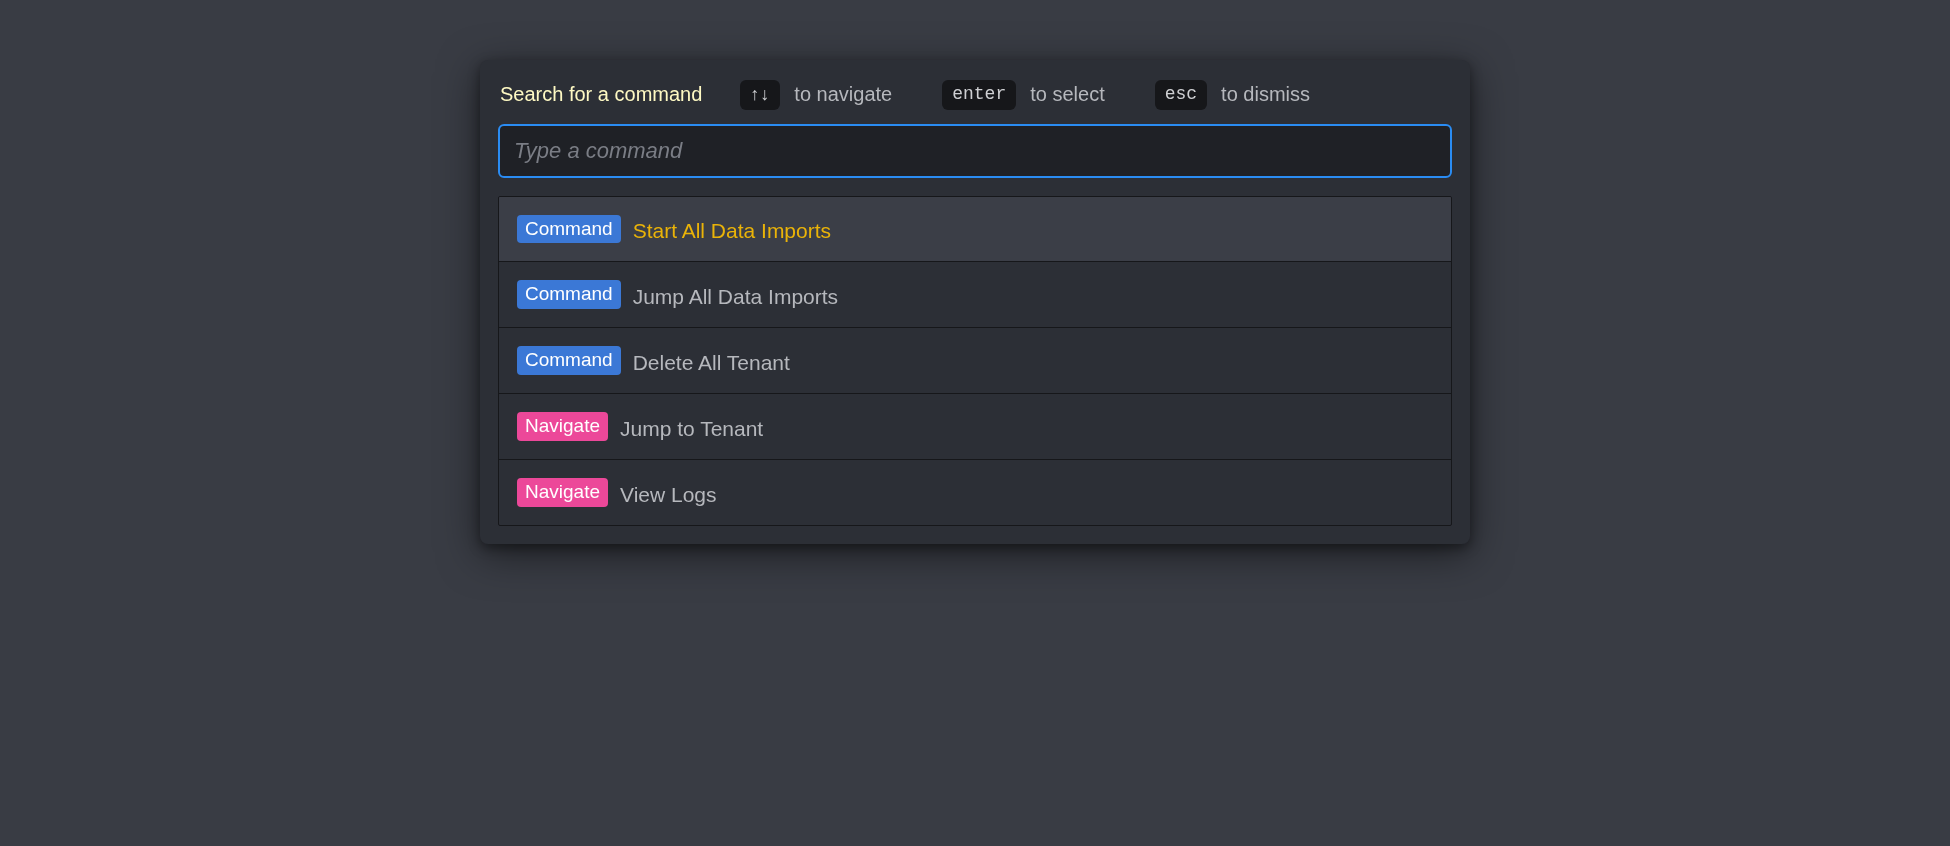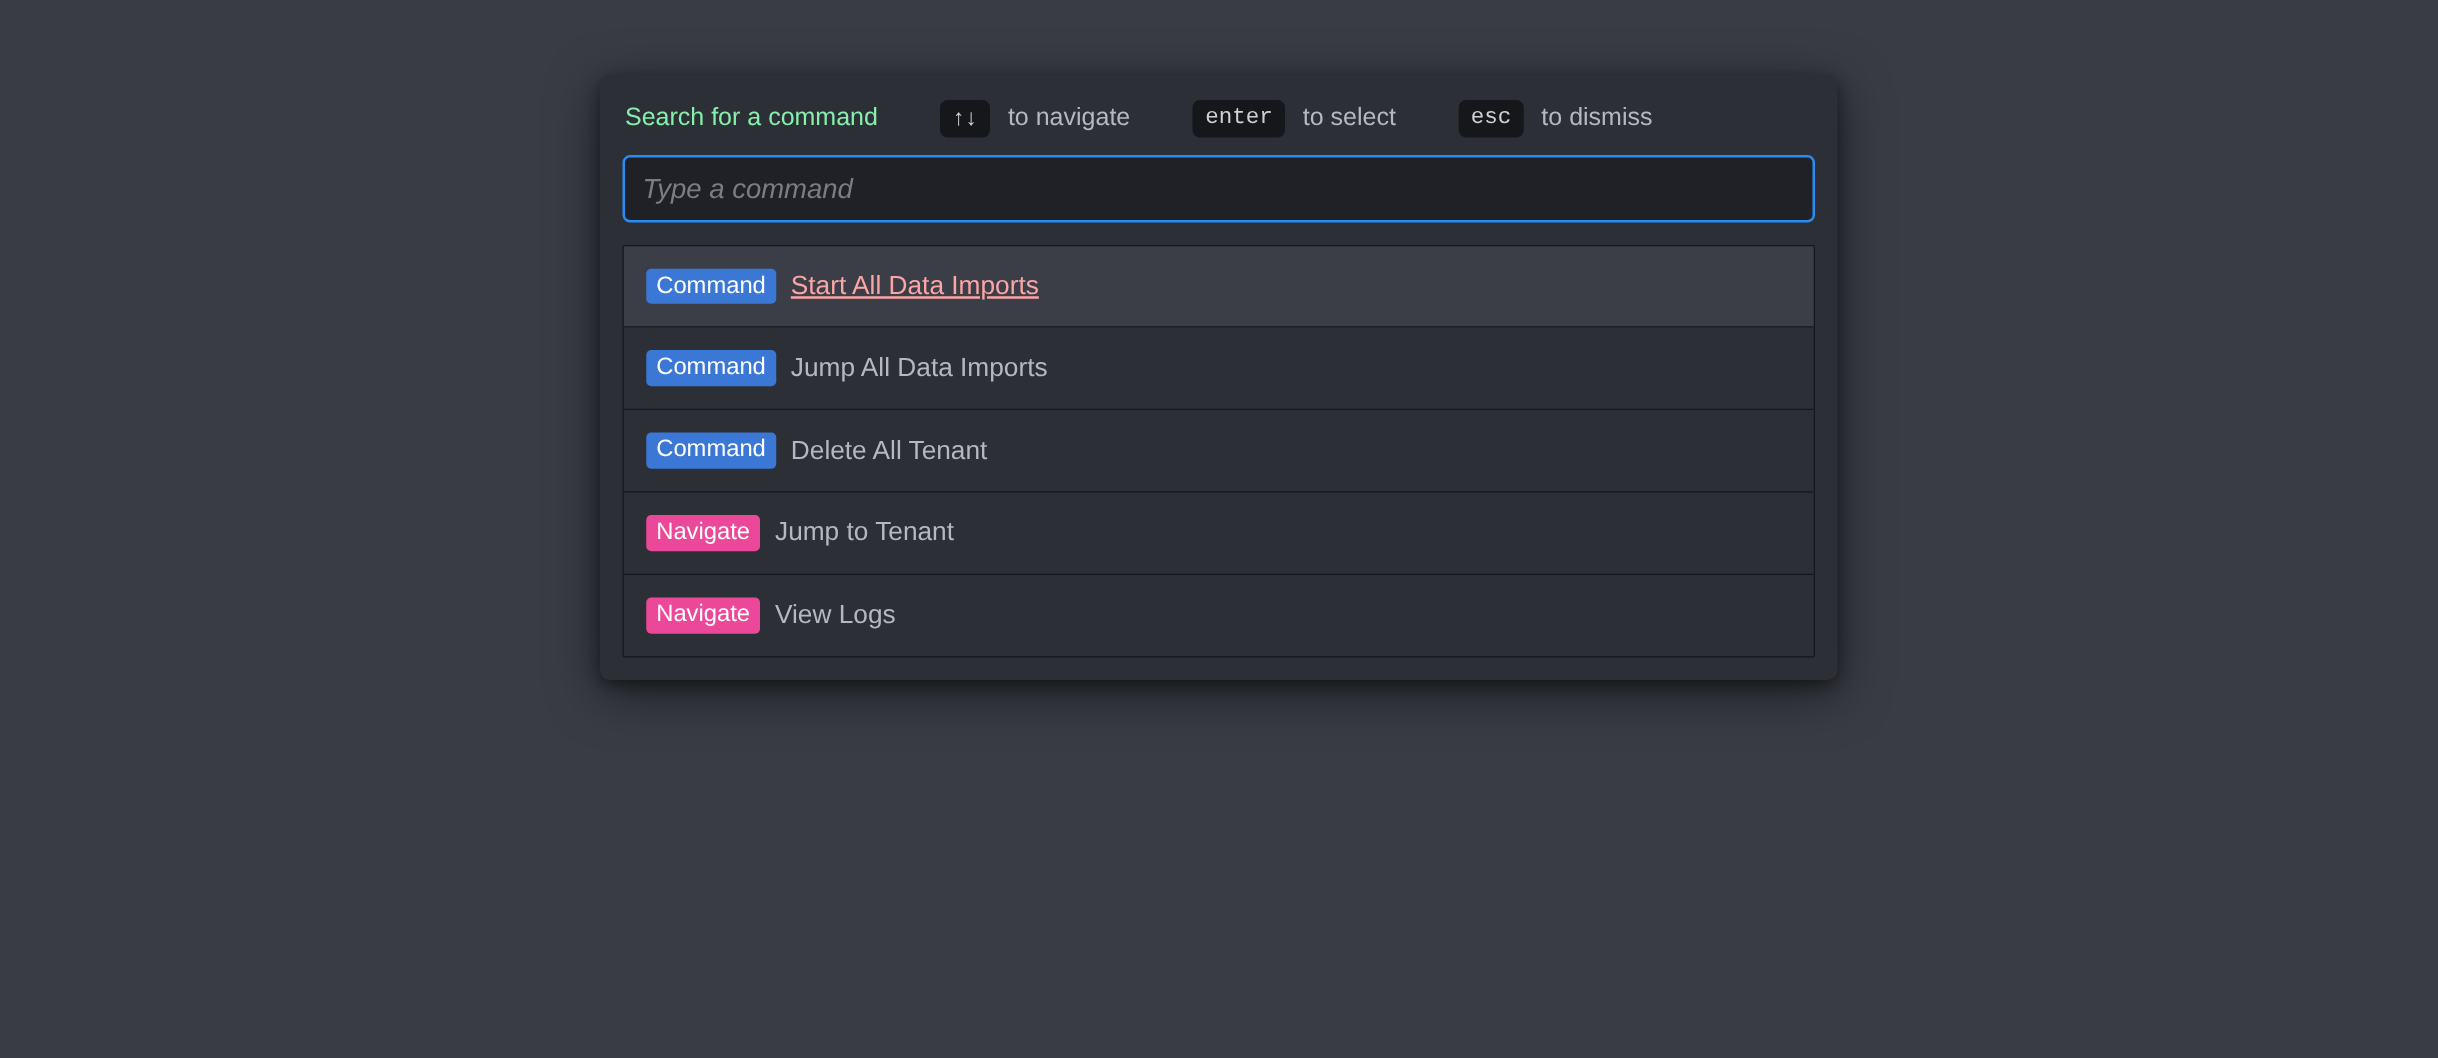--- a/index.html
+++ b/index.html
@@ -27,22 +27,22 @@
   }
   .hints-row {
     display: flex;
     align-items: center;
     gap: 14px;
     padding: 2px 2px 14px 2px;
     color: #b6b8bd;
     font-size: 20px;
   }
   .hint-label {
-    color: #86efac;
-    margin-right: 36px;
+    color: #fef9c3;
+    margin-right: 24px;
   }
   .key-badge {
     background: #16171a;
     color: #cfd0d3;
     border-radius: 6px;
     padding: 4px 10px;
     font-family: Liberation Mono, monospace;
     font-size: 18px;
     line-height: 1.2;
     display: inline-flex;
@@ -74,35 +74,34 @@
     color: #7a7d85;
   }
   .results {
     margin-top: 18px;
     border: 1px solid #16171a;
     border-radius: 2px;
     overflow: hidden;
   }
   .result-row {
     display: flex;
-    align-items: center;
+    align-items: flex-end;
     gap: 12px;
     padding: 18px 18px;
     border-bottom: 1px solid #16171a;
     cursor: pointer;
   }
   .result-row:last-child {
     border-bottom: none;
   }
   .result-row.selected {
     background: #3b3e47;
   }
   .result-row.selected .cmd-text {
-    color: #fca5a5;
-    text-decoration: underline;
+    color: #eab308;
   }
   .tag {
     color: #ffffff;
     font-size: 19px;
     padding: 3px 8px;
     border-radius: 4px;
     display: inline-block;
     line-height: 1.2;
   }
   .tag-command { background: #3b78d6; }

